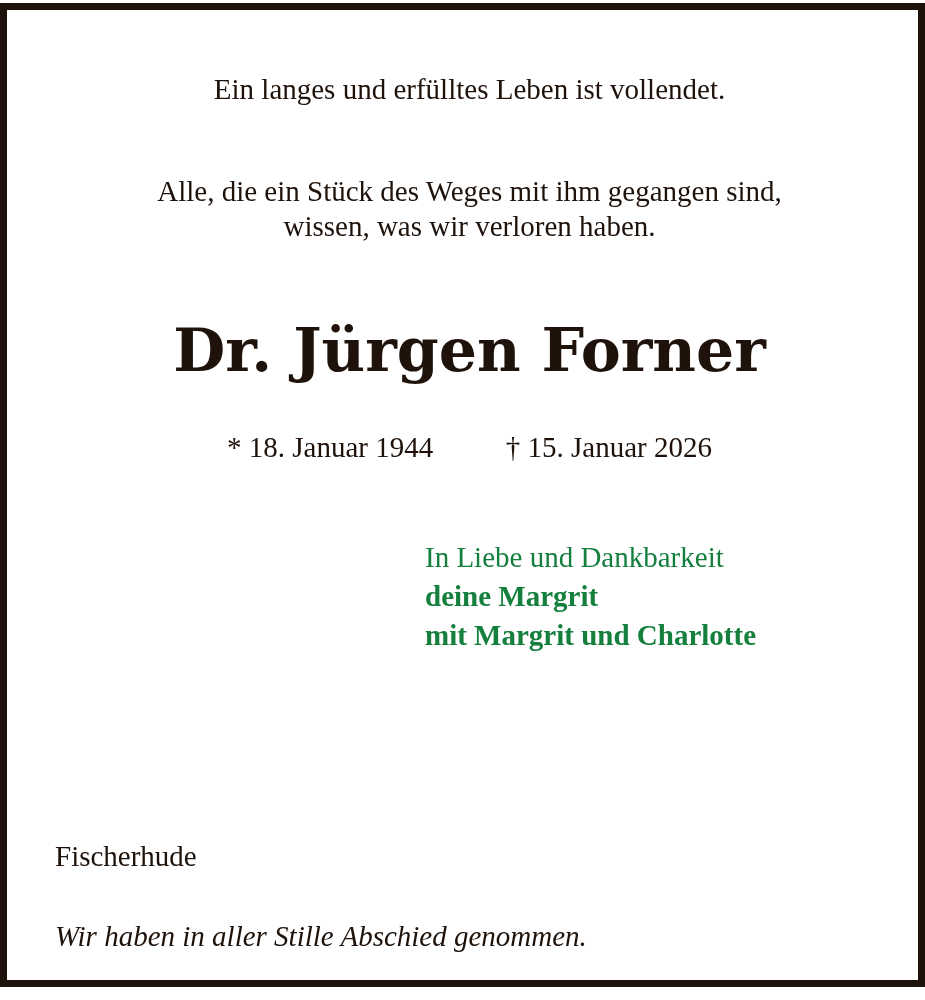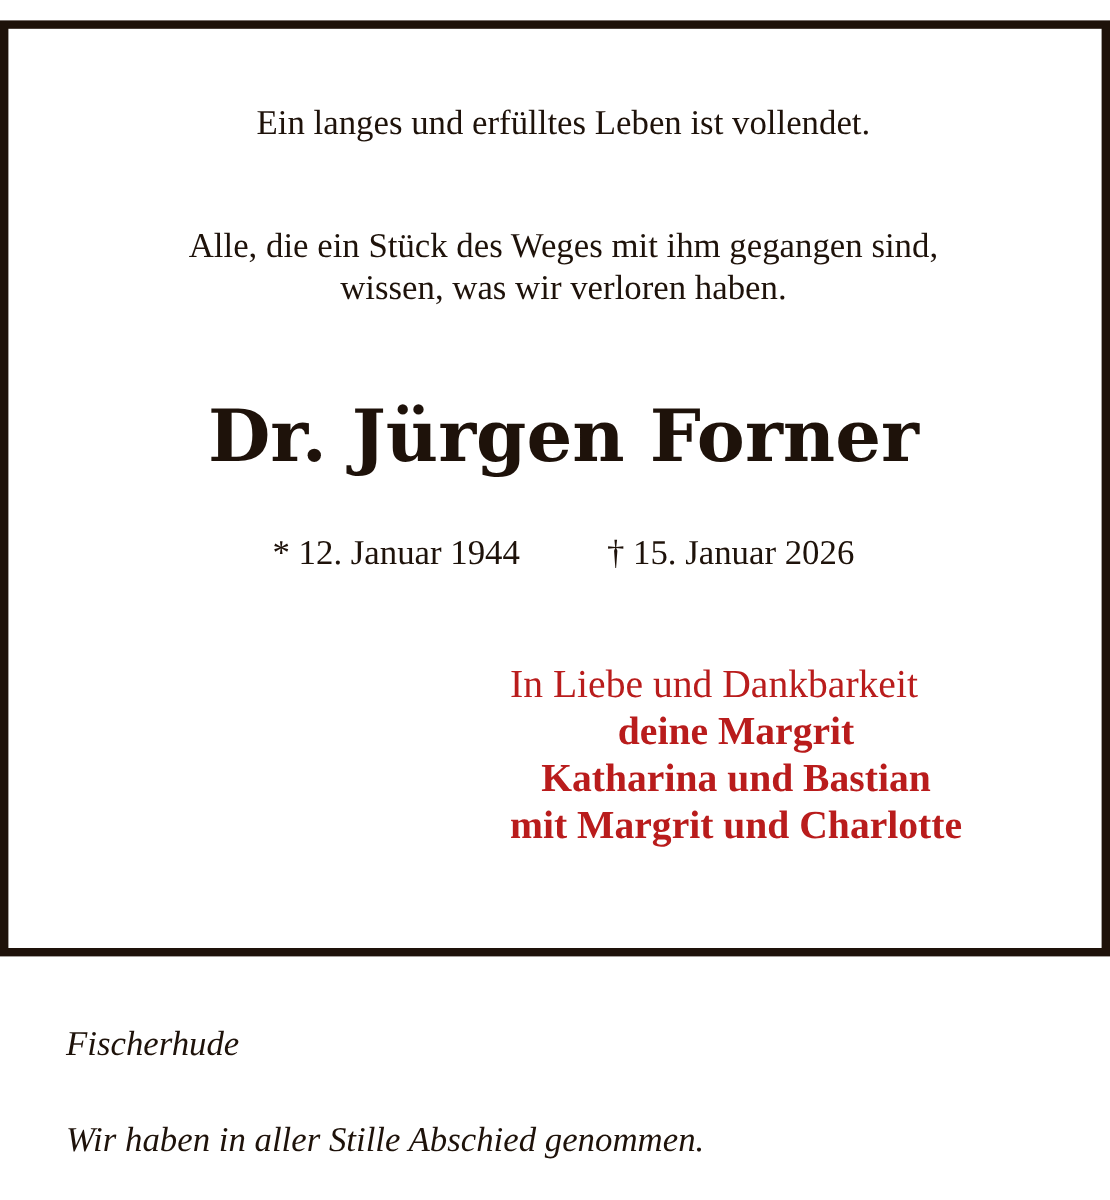--- a/index.html
+++ b/index.html
@@ -10,22 +10,22 @@
     body {
       width: 925px;
       height: 1000px;
       position: relative;
       overflow: hidden;
       font-family: "DejaVu Serif", "Liberation Serif", serif;
       color: #1e120a;
     }
     .frame {
       position: absolute;
-      left: 0; top: 17px;
-      width: 925px; height: 780px;
+      left: 0; top: 3px;
+      width: 925px; height: 984px;
       box-sizing: border-box;
       border: 7px solid #1e120a;
       background: #ffffff;
     }
     .line {
       position: absolute;
       white-space: nowrap;
       font-family: "Liberation Serif", "DejaVu Serif", serif;
       font-size: 29px;
       line-height: 34px;
@@ -50,54 +50,52 @@
       display: inline-block;
       width: 58px;
     }
     .mourners {
       position: absolute;
       left: 418px;
       top: 528px;
     }
     .mourners .row {
       font-family: "Liberation Serif", "DejaVu Serif", serif;
-      font-size: 33px;
+      font-size: 29px;
       line-height: 39px;
       white-space: nowrap;
-      color: #b91c1c;
+      color: #15803d;
     }
     .mourners .row.bold {
       font-weight: bold;
-      text-align: center;
     }
   </style>
 </head>
 <body>
 
 <div class="frame">
 
   <div class="line center" style="top:62px;">Ein langes und erfülltes Leben ist vollendet.</div>
 
   <div class="line center" style="top:164px;">Alle, die ein Stück des Weges mit ihm gegangen sind,</div>
   <div class="line center" style="top:199px;">wissen, was wir verloren haben.</div>
 
   <div class="line center name" style="top:305px;">Dr. Jürgen Forner</div>
 
   <div class="line center dates" style="top:420px;">
     <span>*</span>
-    <span>12. Januar 1944</span>
+    <span>18. Januar 1944</span>
     <span class="sep"></span>
     <span>†</span>
     <span>15. Januar 2026</span>
   </div>
 
   <div class="mourners">
     <div class="row">In Liebe und Dankbarkeit</div>
     <div class="row bold">deine Margrit</div>
-    <div class="row bold">Katharina und Bastian</div>
     <div class="row bold">mit Margrit und Charlotte</div>
   </div>
 
-  <div class="line" style="left:48px; top:829px;font-style:italic;">Fischerhude</div>
+  <div class="line" style="left:48px; top:829px;">Fischerhude</div>
 
   <div class="line" style="left:48px; top:909px;font-style:italic;">Wir haben in aller Stille Abschied genommen.</div>
 
 </div>
 
 </body></html>

